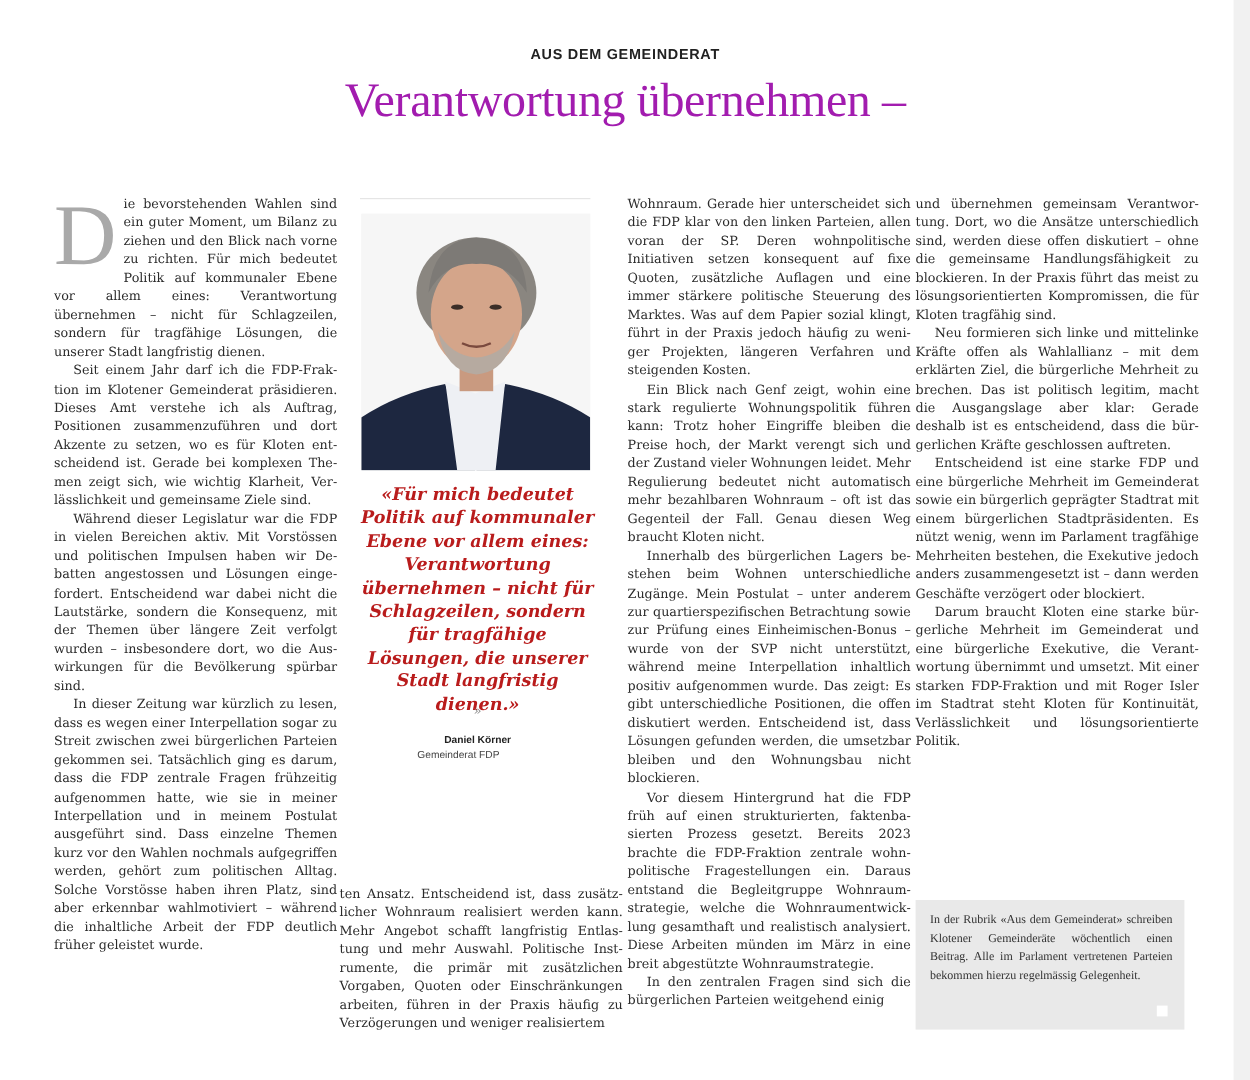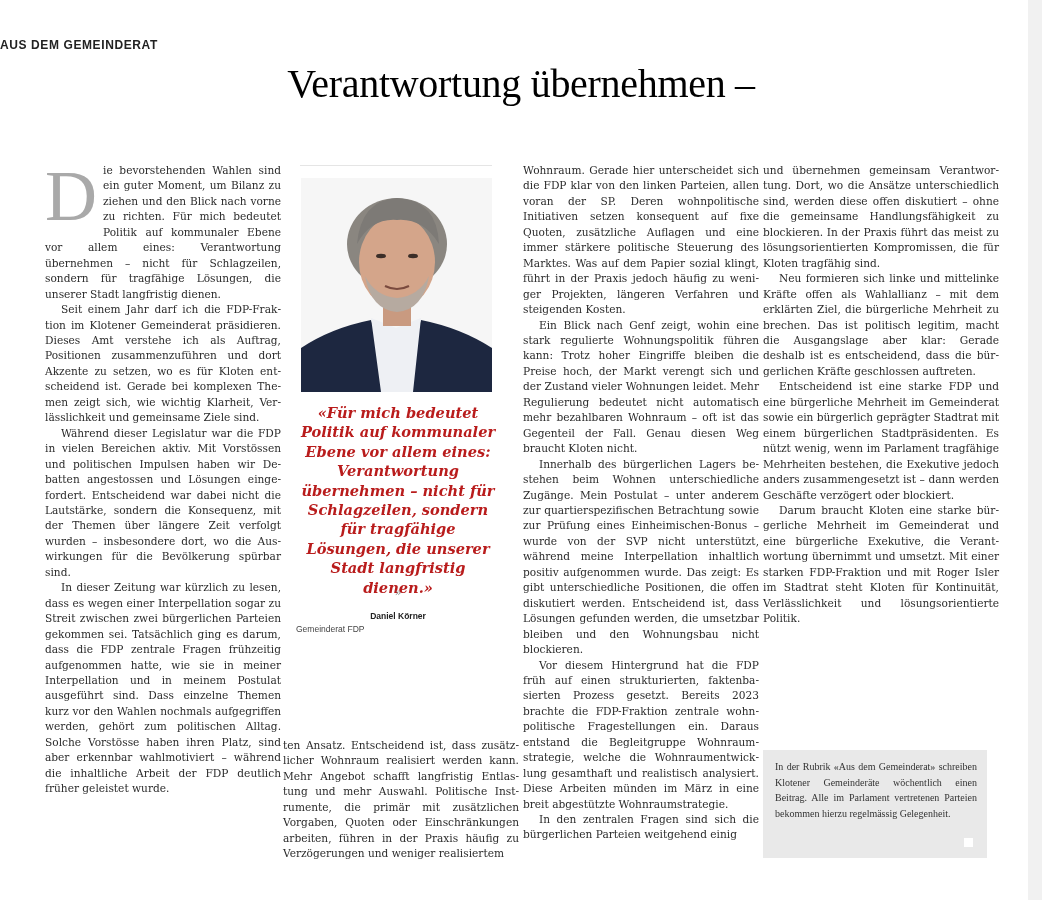--- a/index.html
+++ b/index.html
@@ -2,28 +2,28 @@
 <html><head>
 <meta charset="utf-8">
 <style>
   html, body { margin: 0; padding: 0; }
   body {
     width: 1042px; height: 900px; background: #ffffff; position: relative; overflow: hidden;
     font-family: "DejaVu Serif", "Liberation Serif", serif; color: #2a2a2a;
   }
   .rightstrip { position: absolute; top: 0; right: 0; width: 14px; height: 900px; background: #f1f1f1; }
   .kicker {
-    position: absolute; top: 38px; left: 0; width: 1042px; 
+    position: absolute; top: 38px; left: 0; width: 1042px; text-align: center;
     font-family: "Liberation Sans", sans-serif; font-weight: bold; font-size: 12px;
     letter-spacing: 0.6px; color: #222;
   }
   .headline {
     position: absolute; top: 60px; left: 0; width: 1042px; text-align: center;
     font-family: "Liberation Serif", serif; font-size: 40px; line-height: 47px;
-    color: #000000; letter-spacing: -0.3px;
+    color: #a21caf; letter-spacing: -0.3px;
   }
   .col {
     position: absolute; top: 163px; width: 236px;
     font-family: "DejaVu Serif", serif; font-size: 10.6px; line-height: 15.45px;
     text-align: justify; hyphens: manual; color: #2b2b2b;
   }
   .col p { margin: 0; text-indent: 16px; }
   .col p.first { text-indent: 0; }
   #col1 { left: 45px; }
   #col2 { left: 283px; top: 738px; }
@@ -47,21 +47,21 @@
   }
   .quote-mark {
     position: absolute; left: 300px; top: 586px; width: 196px; text-align: center;
     font-family: "DejaVu Serif", serif; font-size: 11px; color: #8e8e8e;
   }
   .author {
     position: absolute; left: 300px; top: 611px; width: 196px; text-align: center;
     font-family: "Liberation Sans", sans-serif; font-weight: bold; font-size: 8.5px; color: #222;
   }
   .author-role {
-    position: absolute; left: 296px; top: 624px; width: 196px; text-align: left;
+    position: absolute; left: 284px; top: 624px; width: 196px; text-align: center;
     font-family: "Liberation Sans", sans-serif; font-size: 8.5px; color: #444;
   }
   .infobox {
     position: absolute; left: 763px; top: 750px; width: 224px; height: 108px; background: #e9e9e9;
     box-sizing: border-box; padding: 9px 10px 0 12px;
     font-family: Liberation Serif, serif; font-size: 10px; line-height: 15.5px; color: #333;
     text-align: justify;
   }
   .end-square {
     position: absolute; right: 14px; bottom: 11px; width: 9px; height: 9px; background: #ffffff;

